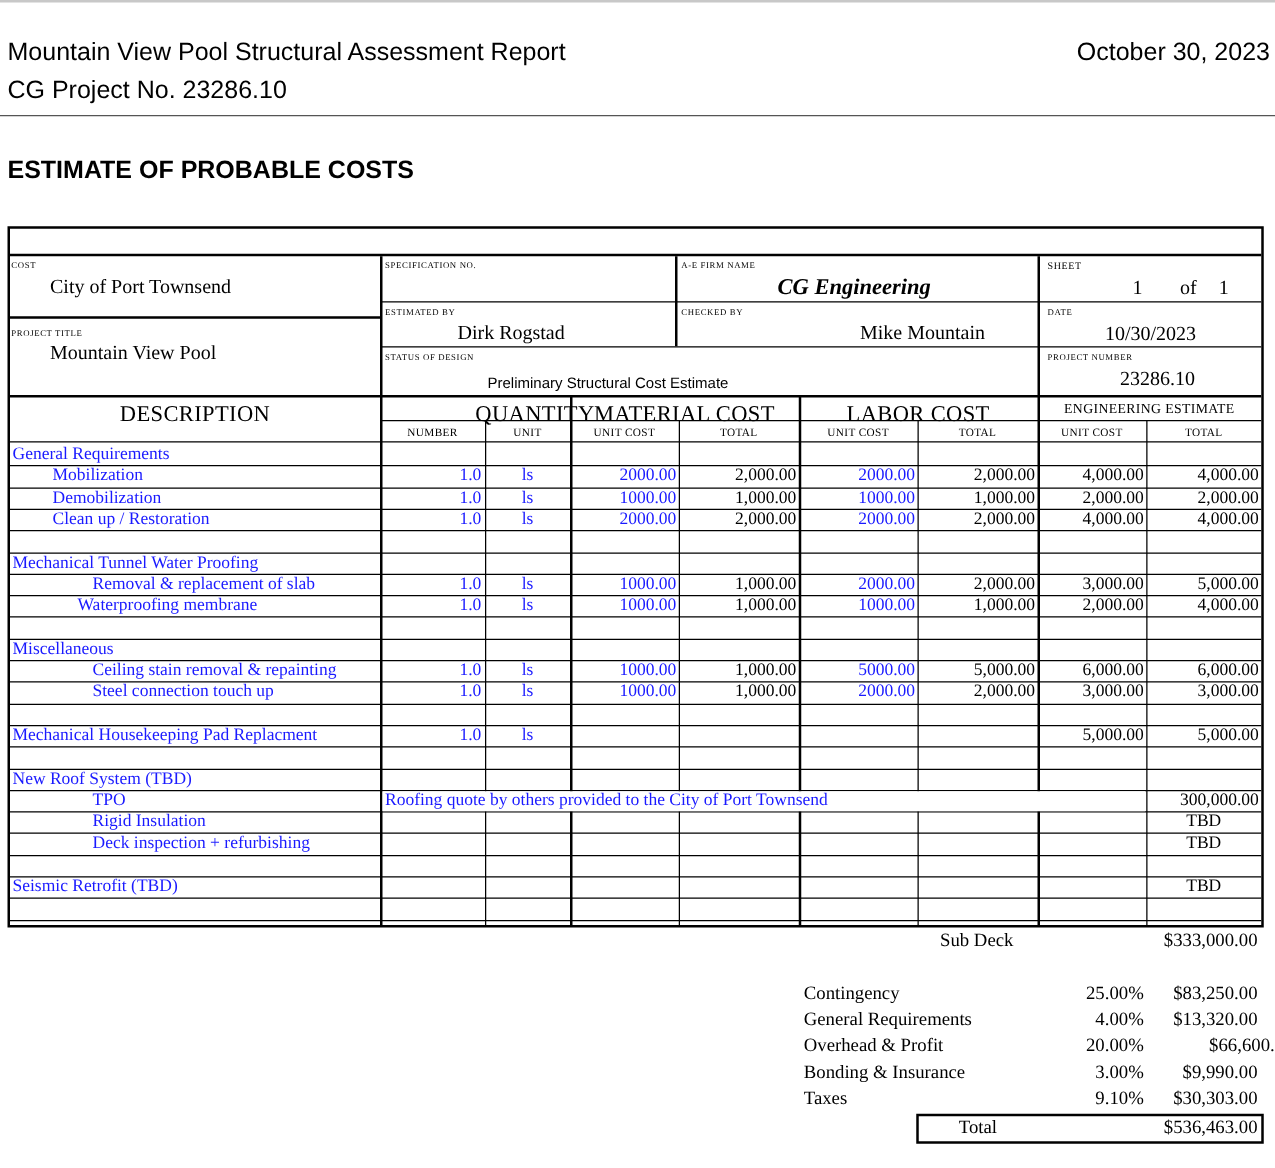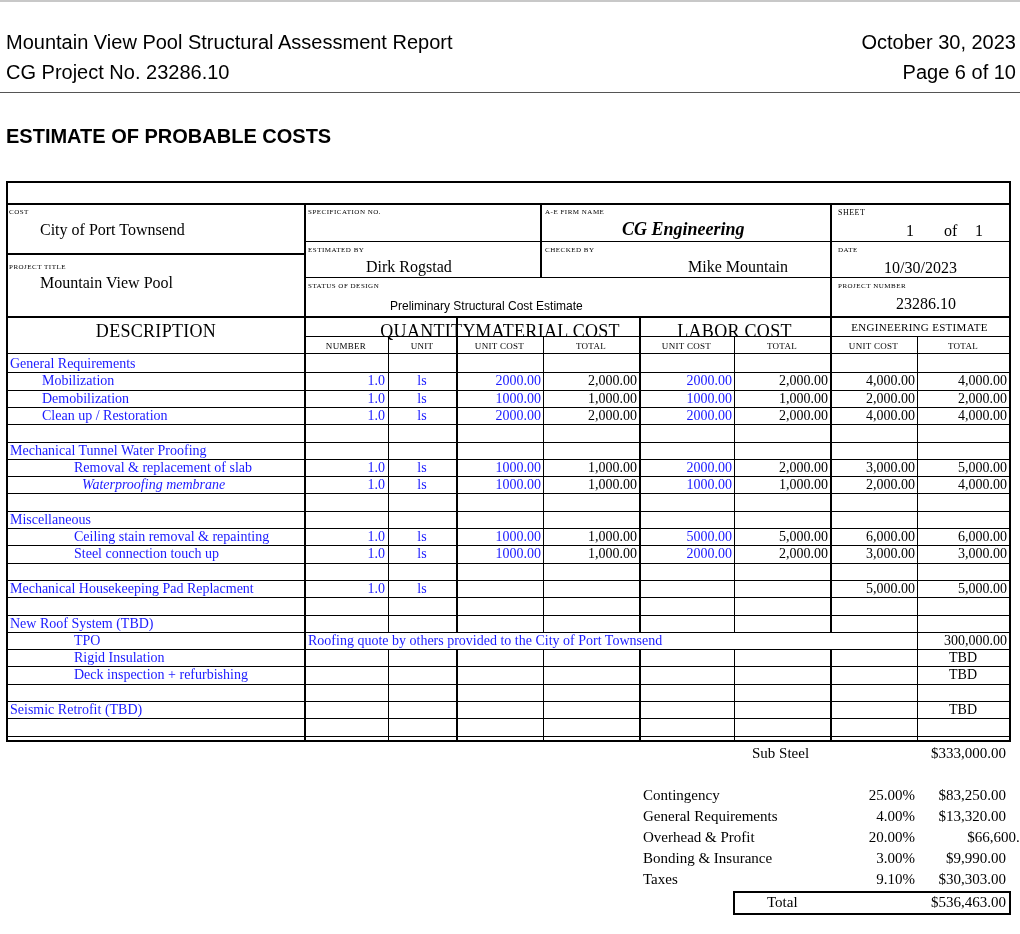--- a/index.html
+++ b/index.html
@@ -31,21 +31,20 @@
 <body>
 
 <div class="topline"></div>
 
 <div class="hdr hdr-left">
   <div>Mountain View Pool Structural Assessment Report</div>
   <div>CG Project No. 23286.10</div>
 </div>
 <div class="hdr hdr-right">
   <div>October 30, 2023</div>
-  <div>Page 6 of 10</div>
 </div>
 <div class="hdr-rule"></div>
 
 <div class="section-title">ESTIMATE OF PROBABLE COSTS</div>
 
 <div class="sheet">
 
   <div class="hl thick" style="left:0;top:20px;width:1001px;"></div>
 
   <div class="vl thick" style="left:296px;top:22px;height:111px;"></div>
@@ -189,21 +188,21 @@
         <div class="cell c blue" style="left: 380px; width: 68px; top: 276px; box-sizing: border-box;">ls</div>
         <div class="cell r blue" style="left: 448px; width: 87px; top: 276px; padding-right: 2px; box-sizing: border-box;">1000.00</div>
         <div class="cell r" style="left: 535px; width: 96px; top: 276px; padding-right: 2px; box-sizing: border-box;">1,000.00</div>
         <div class="cell r blue" style="left: 631px; width: 95px; top: 276px; padding-right: 2px; box-sizing: border-box;">2000.00</div>
         <div class="cell r" style="left: 726px; width: 96px; top: 276px; padding-right: 2px; box-sizing: border-box;">2,000.00</div>
         <div class="cell r" style="left: 822px; width: 87px; top: 276px; padding-right: 2px; box-sizing: border-box;">3,000.00</div>
         <div class="cell r" style="left: 909px; width: 92px; top: 276px; padding-right: 2px; box-sizing: border-box;">5,000.00</div>
       </div>
       <div class="hl" style="left: 0px; top: 310px; width: 1001px;"></div>
       <div>
-        <div class="cell blue" style="left: 74px; width: 230px; top: 293px; box-sizing: border-box; font-style: italic;">Waterproofing membrane</div>
+        <div class="cell blue" style="left: 54px; width: 230px; top: 293px; box-sizing: border-box;">Waterproofing membrane</div>
         <div class="cell r blue" style="left: 296px; width: 84px; top: 293px; padding-right: 3px; box-sizing: border-box;">1.0</div>
         <div class="cell c blue" style="left: 380px; width: 68px; top: 293px; box-sizing: border-box;">ls</div>
         <div class="cell r blue" style="left: 448px; width: 87px; top: 293px; padding-right: 2px; box-sizing: border-box;">1000.00</div>
         <div class="cell r" style="left: 535px; width: 96px; top: 293px; padding-right: 2px; box-sizing: border-box;">1,000.00</div>
         <div class="cell r blue" style="left: 631px; width: 95px; top: 293px; padding-right: 2px; box-sizing: border-box;">1000.00</div>
         <div class="cell r" style="left: 726px; width: 96px; top: 293px; padding-right: 2px; box-sizing: border-box;">1,000.00</div>
         <div class="cell r" style="left: 822px; width: 87px; top: 293px; padding-right: 2px; box-sizing: border-box;">2,000.00</div>
         <div class="cell r" style="left: 909px; width: 92px; top: 293px; padding-right: 2px; box-sizing: border-box;">4,000.00</div>
       </div>
       <div class="hl" style="left: 0px; top: 328px; width: 1001px;"></div>
@@ -365,21 +364,21 @@
         <div class="cell r blue" style="left: 448px; width: 87px; top: 535px; padding-right: 2px; box-sizing: border-box;"></div>
         <div class="cell r" style="left: 535px; width: 96px; top: 535px; padding-right: 2px; box-sizing: border-box;"></div>
         <div class="cell r blue" style="left: 631px; width: 95px; top: 535px; padding-right: 2px; box-sizing: border-box;"></div>
         <div class="cell r" style="left: 726px; width: 96px; top: 535px; padding-right: 2px; box-sizing: border-box;"></div>
         <div class="cell r" style="left: 822px; width: 87px; top: 535px; padding-right: 2px; box-sizing: border-box;"></div>
         <div class="cell r" style="left: 909px; width: 92px; top: 535px; padding-right: 2px; box-sizing: border-box;"></div>
       </div>
     </div>
 </div>
 
-<div class="summary" style="left:752px;top:743px;">Sub Steel</div>
+<div class="summary" style="left:752px;top:743px;">Sub Deck</div>
 <div class="summary r" style="left:900px;width:106px;top:743px;">$333,000.00</div>
 
 <div id="summary-items">
     <div>
       <div class="summary" style="left: 643px; top: 785px;">Contingency</div>
       <div class="summary" style="left: 830px; width: 85px; text-align: right; top: 785px;">25.00%</div>
       <div class="summary" style="left: 900px; width: 106px; text-align: right; top: 785px;">$83,250.00</div>
     </div>
     <div>
       <div class="summary" style="left: 643px; top: 806px;">General Requirements</div>

